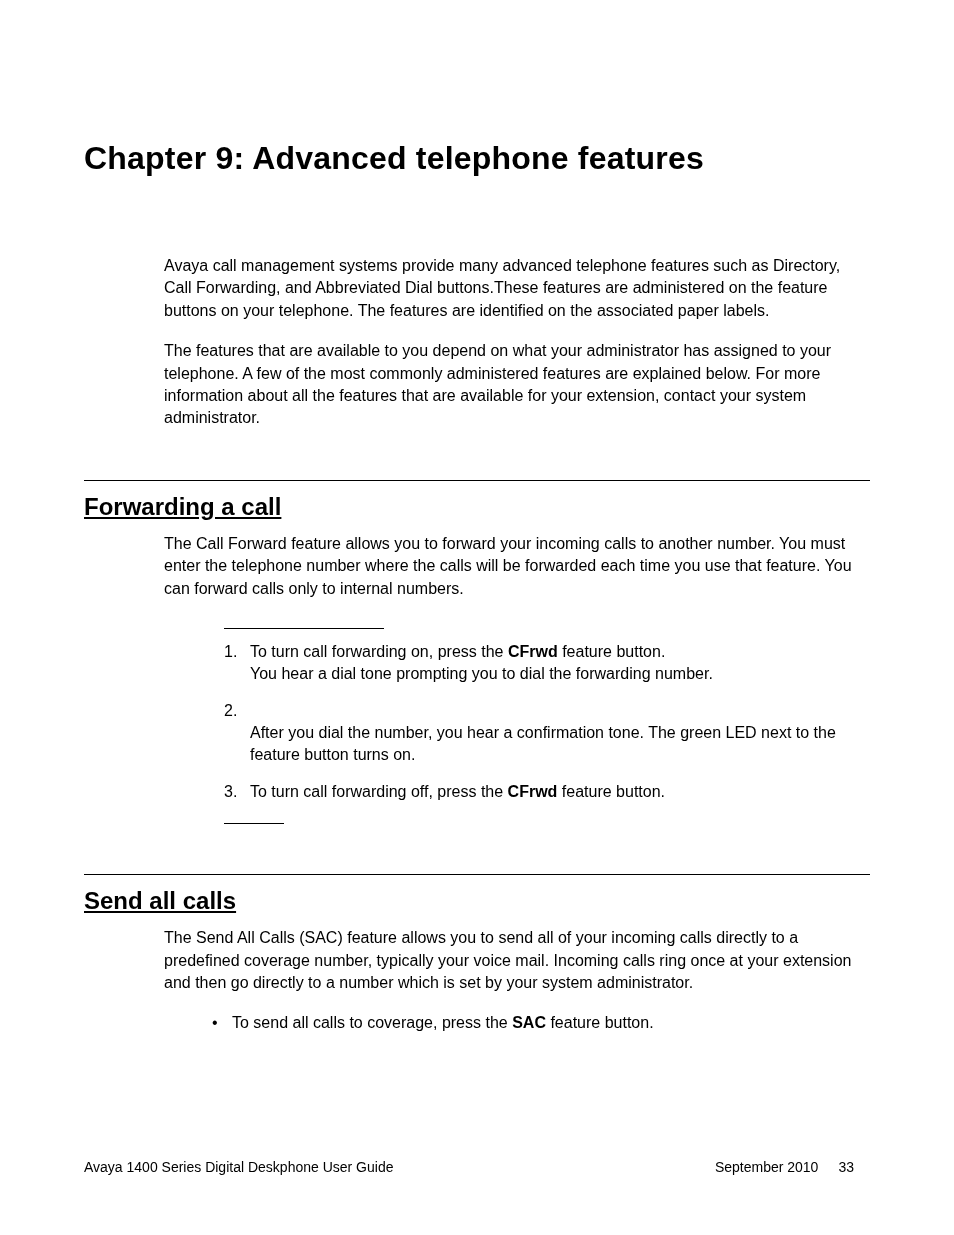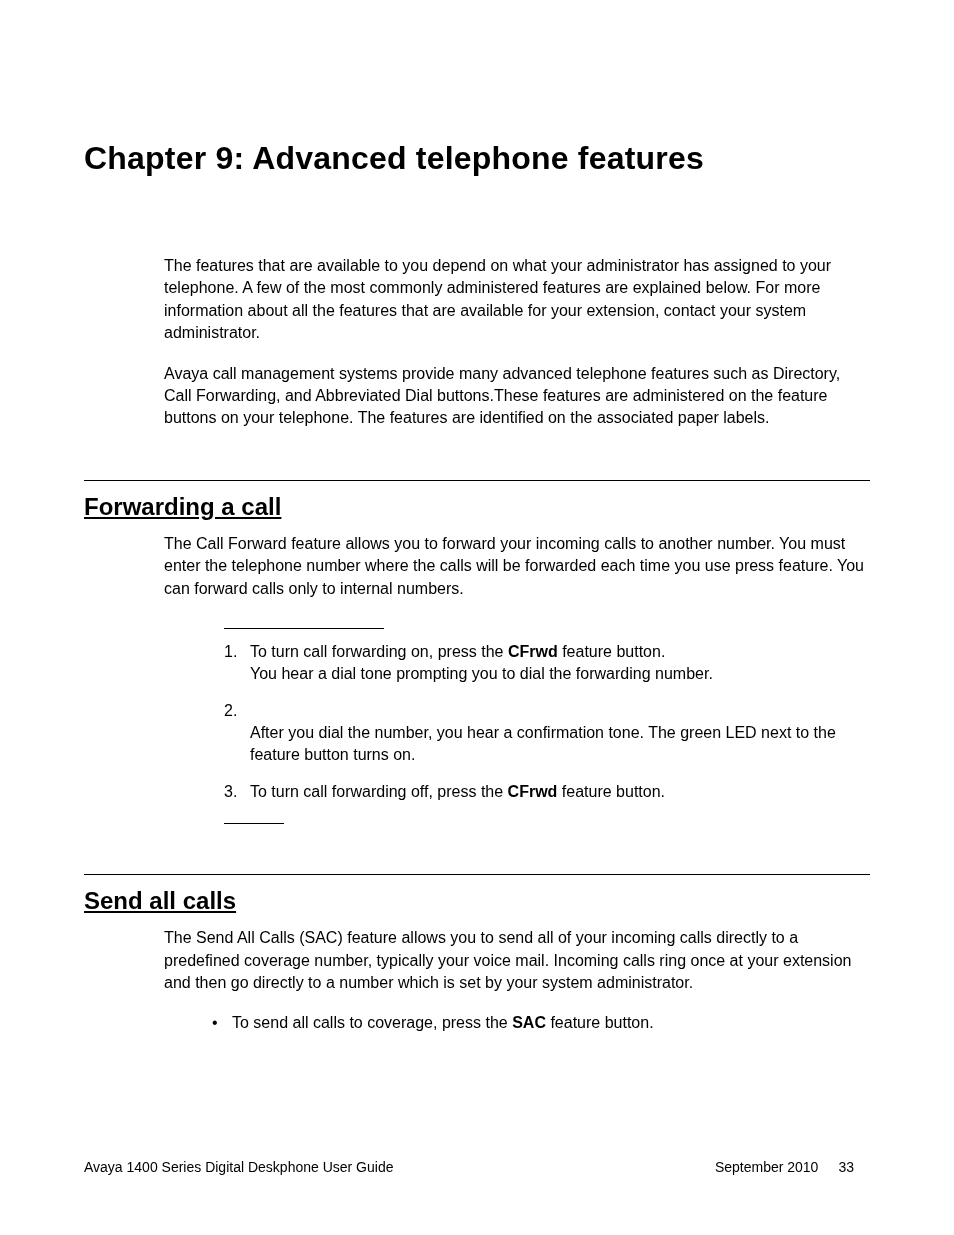--- a/index.html
+++ b/index.html
@@ -106,26 +106,26 @@
     }
     .bold { font-weight: bold; }
   </style>
 </head>
 <body>
 
 <div class="page">
 
   <h1 class="chapter-title">Chapter 9:  Advanced telephone features</h1>
 
+  <p class="body-text indent">Avaya call management systems provide many advanced telephone features such as Directory, Call Forwarding, and Abbreviated Dial buttons.These features are administered on the feature buttons on your telephone. The features are identified on the associated paper labels.</p>
   <p class="body-text indent">The features that are available to you depend on what your administrator has assigned to your telephone. A few of the most commonly administered features are explained below. For more information about all the features that are available for your extension, contact your system administrator.</p>
-  <p class="body-text indent">Avaya call management systems provide many advanced telephone features such as Directory, Call Forwarding, and Abbreviated Dial buttons.These features are administered on the feature buttons on your telephone. The features are identified on the associated paper labels.</p>
 
   <hr class="hr">
   <h2 class="section-title">Forwarding a call</h2>
-  <p class="body-text indent">The Call Forward feature allows you to forward your incoming calls to another number. You must enter the telephone number where the calls will be forwarded each time you use press feature. You can forward calls only to internal numbers.</p>
+  <p class="body-text indent">The Call Forward feature allows you to forward your incoming calls to another number. You must enter the telephone number where the calls will be forwarded each time you use that feature. You can forward calls only to internal numbers.</p>
 
   <hr class="proc-rule-top">
 
   <div class="ol">
     <div class="li">
       <span class="num">1.</span>
       <span>To turn call forwarding on, press the </span><span class="bold">CFrwd</span><span> feature button.</span><br>
       <span>You hear a dial tone prompting you to dial the forwarding number.</span>
     </div>
     <div class="li">

